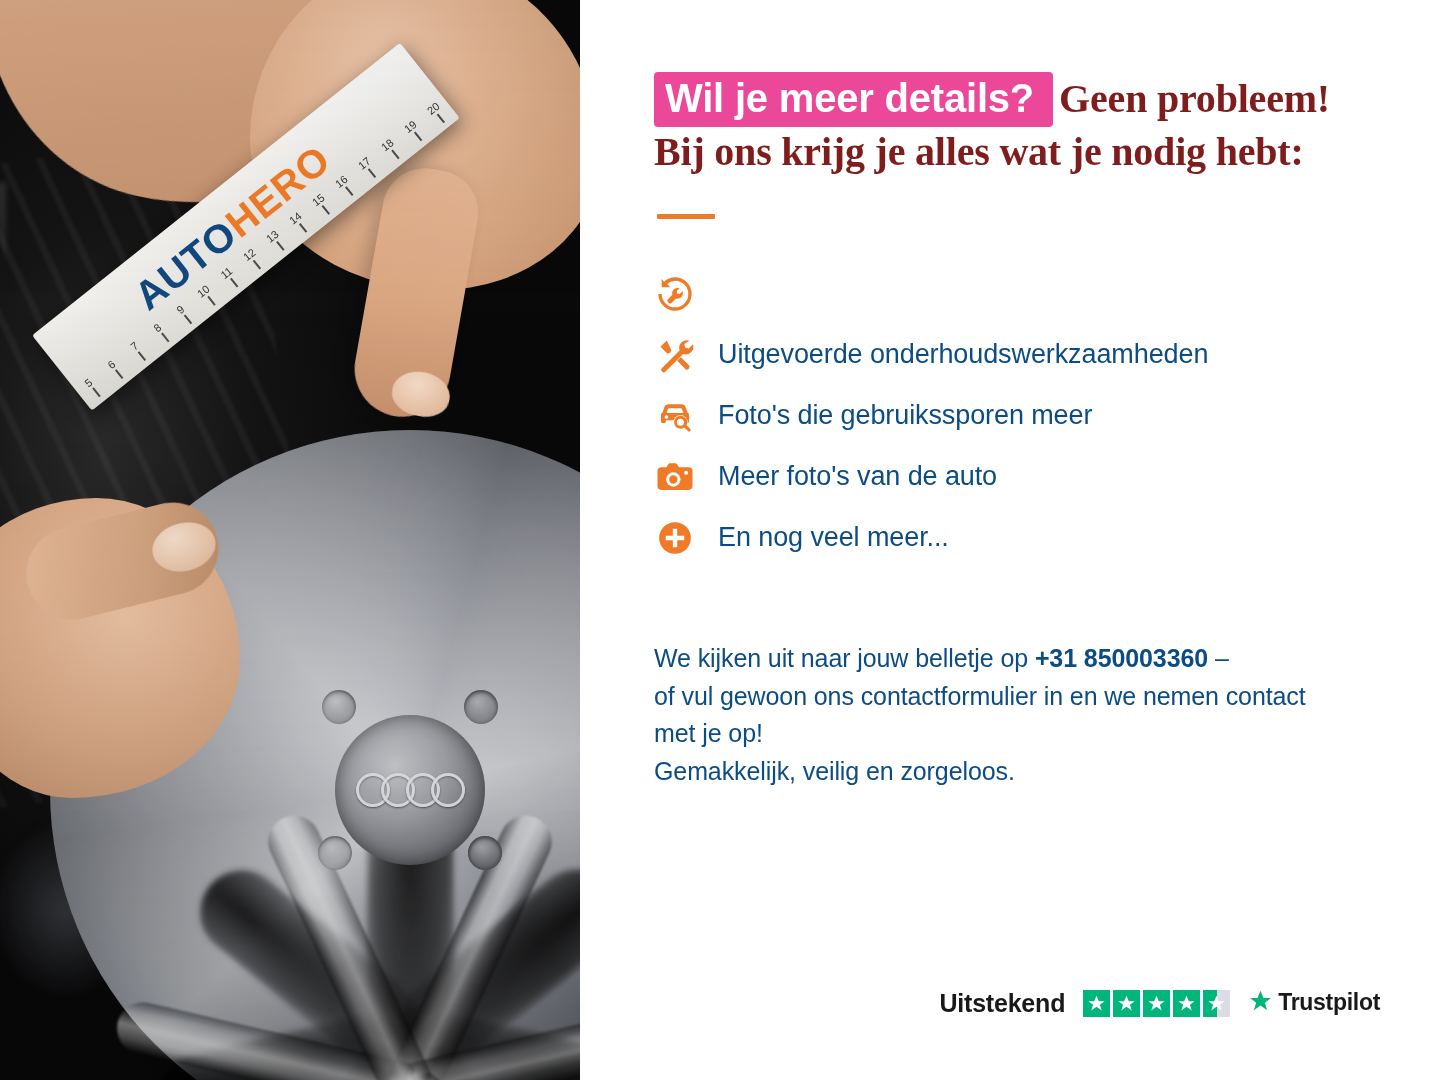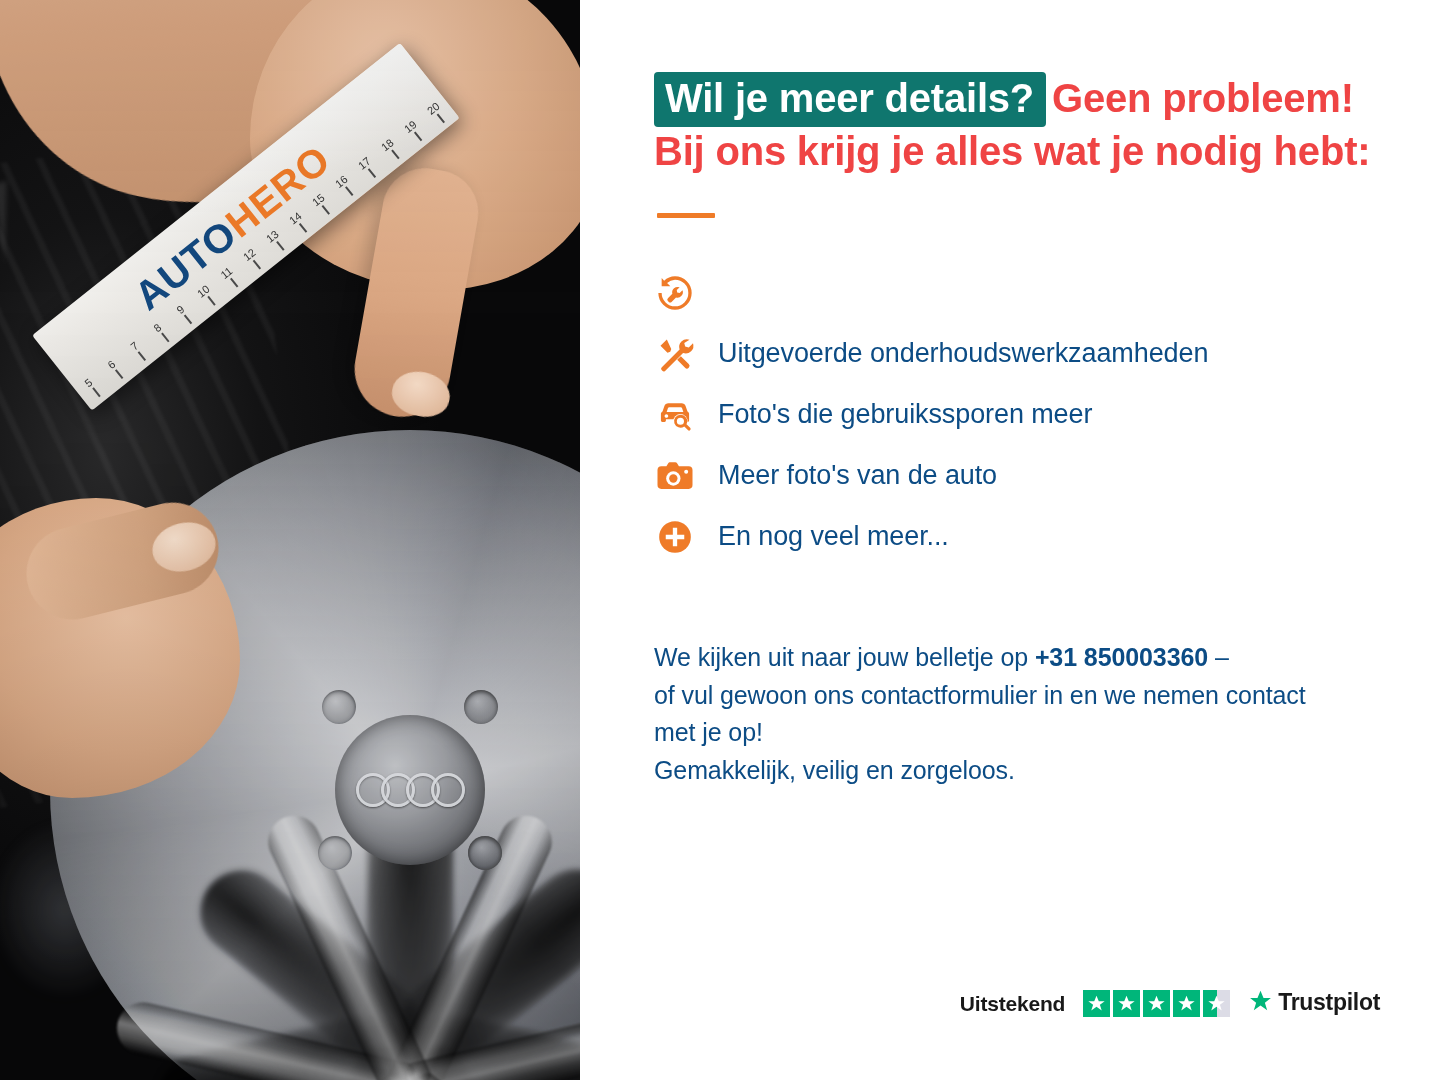--- a/index.html
+++ b/index.html
@@ -309,27 +309,27 @@
   .headline {
     font-size: 40px;
     line-height: 1.20;
     font-weight: 800;
     color: #0c4c85;
     letter-spacing: -0.2px;
     max-width: 730px;
   }
   .hl-mark {
     display: inline-block;
-    background: #0f766e;
+    background: #ec4899;
     color: #ffffff;
-    padding: 2px 12px 5px 11px;
+    padding: 2px 19px 5px 11px;
     border-radius: 4px;
     margin-right: 6px;
   }
-  .hl-rest { color: #ef4444; }
+  .hl-rest { color: #7f1d1d; font-family: Liberation Serif, serif; }
 
   .rule {
     width: 58px;
     height: 5px;
     background: #ef7b28;
     margin: 38px 0 0 3px;
     border-radius: 1px;
   }
 
   .feature-list {
@@ -374,21 +374,21 @@
   
   .trust {
     position: absolute;
     right: 60px;
     bottom: 62px;
     display: flex;
     align-items: center;
     gap: 18px;
   }
   .trust-word {
-    font-size: 21px;
+    font-size: 25px;
     font-weight: 700;
     color: #191919;
     letter-spacing: -0.2px;
   }
   .stars {
     display: flex;
     gap: 3px;
   }
   .star-tile {
     position: relative;

